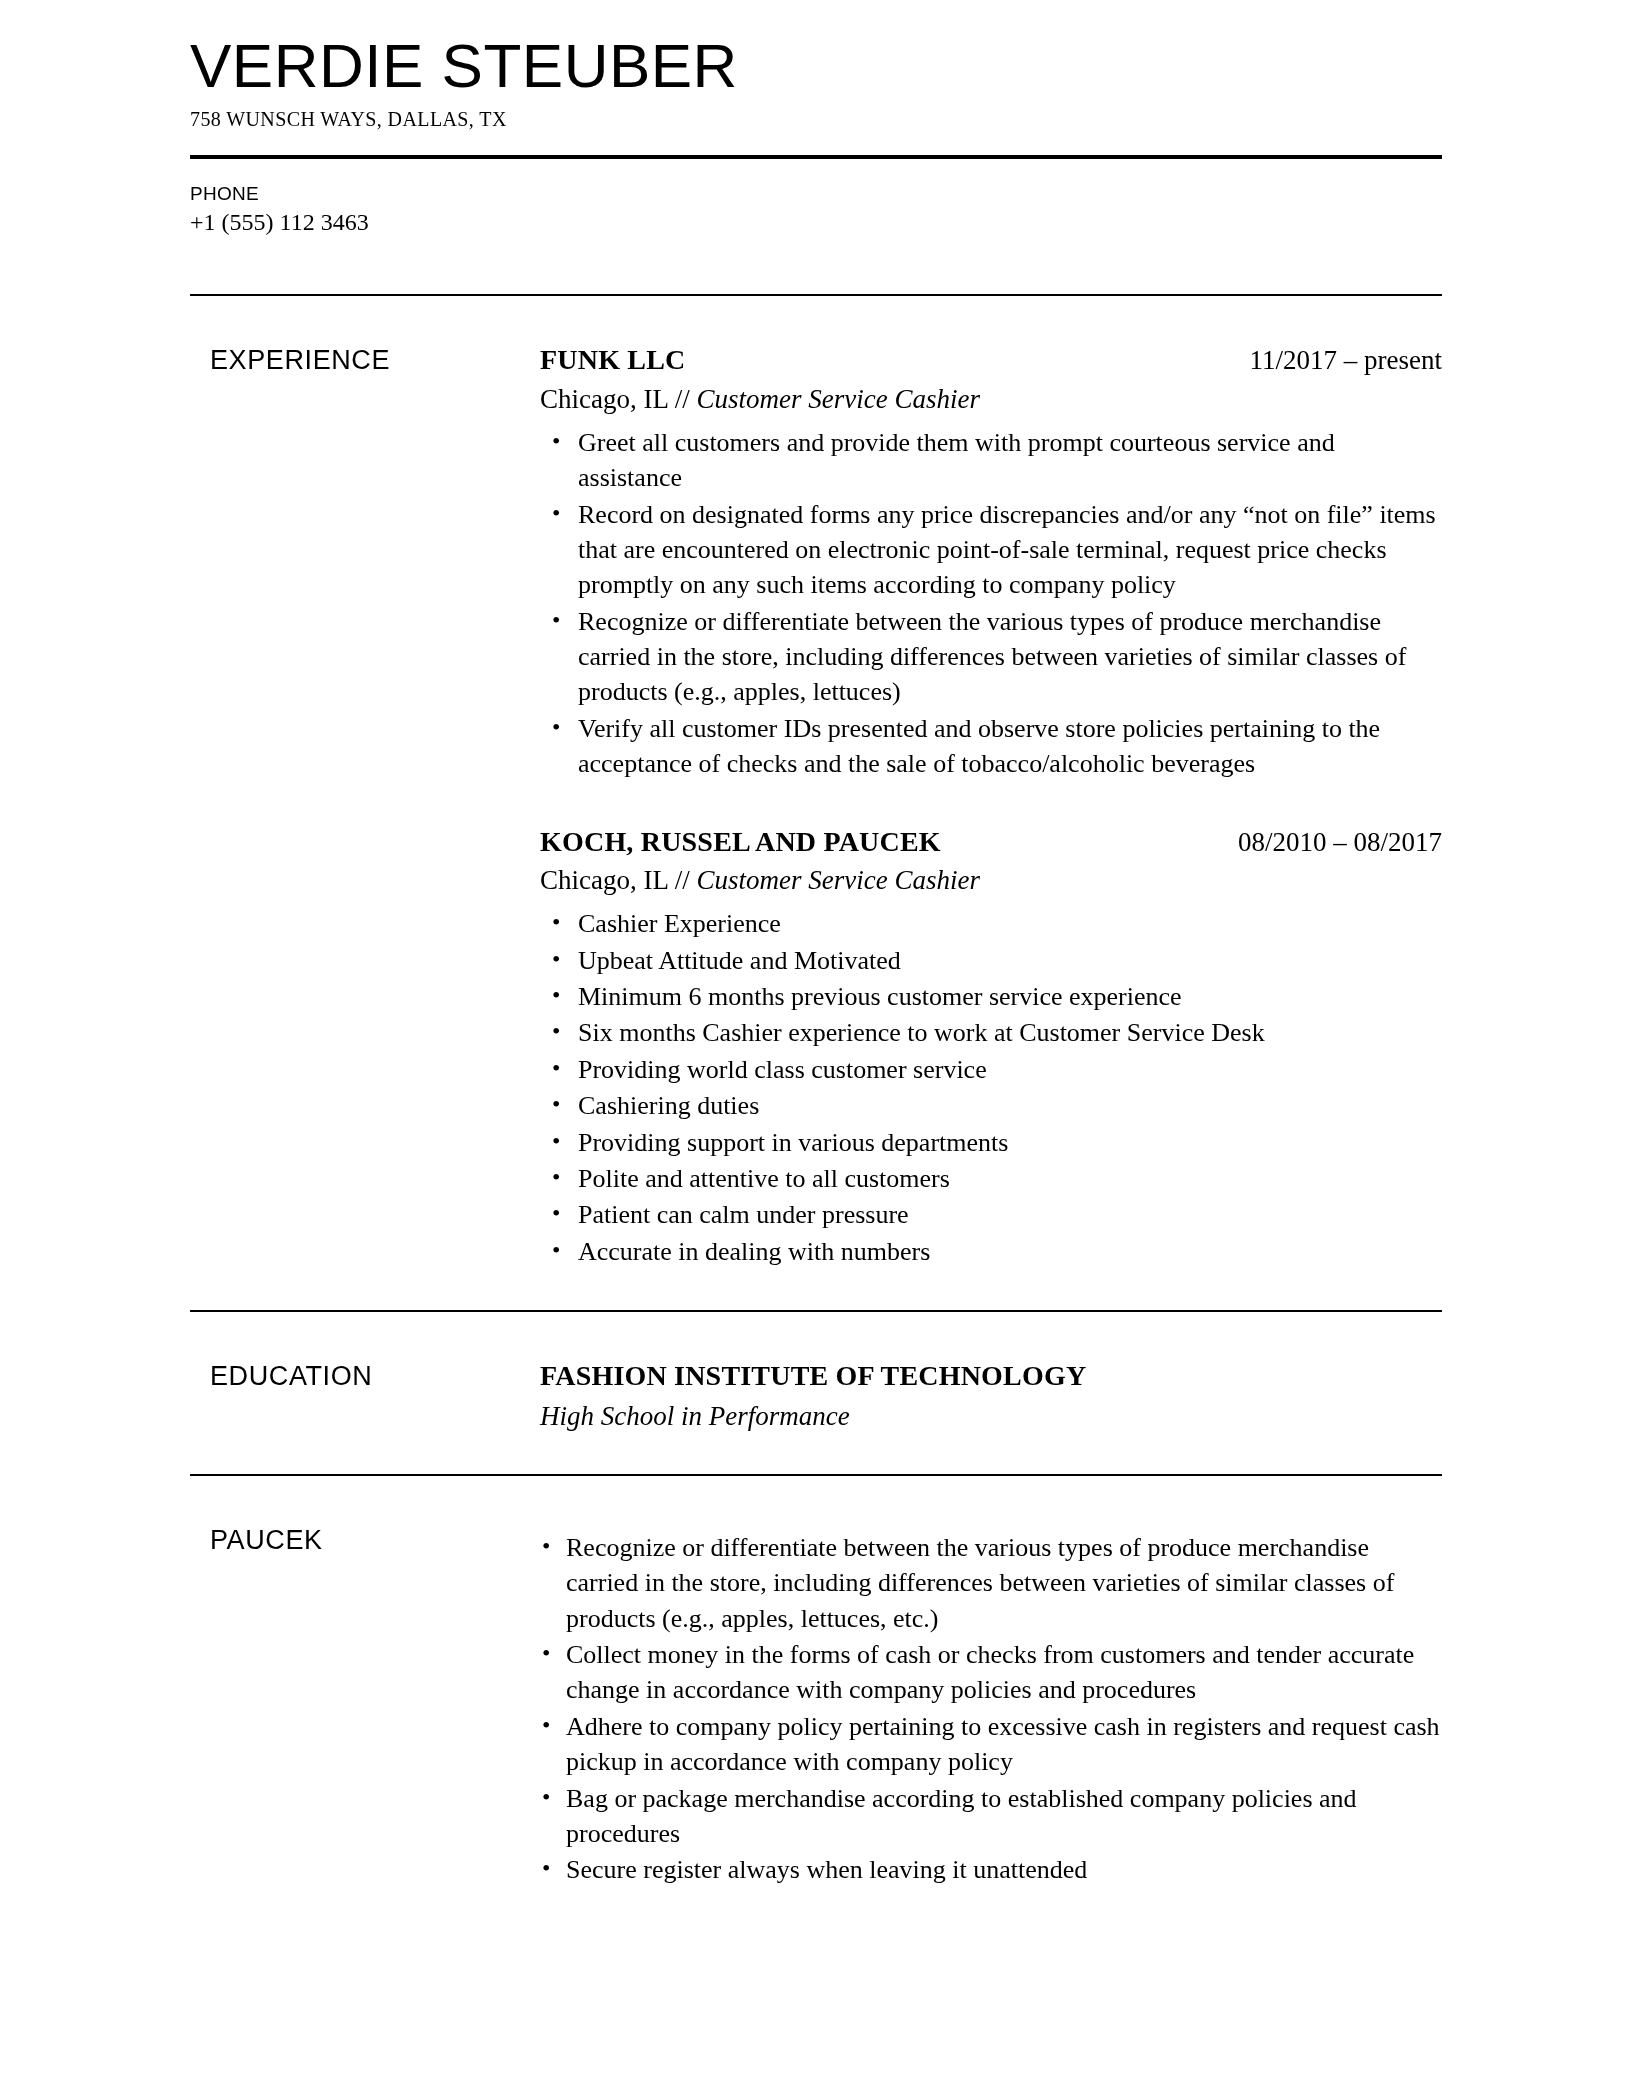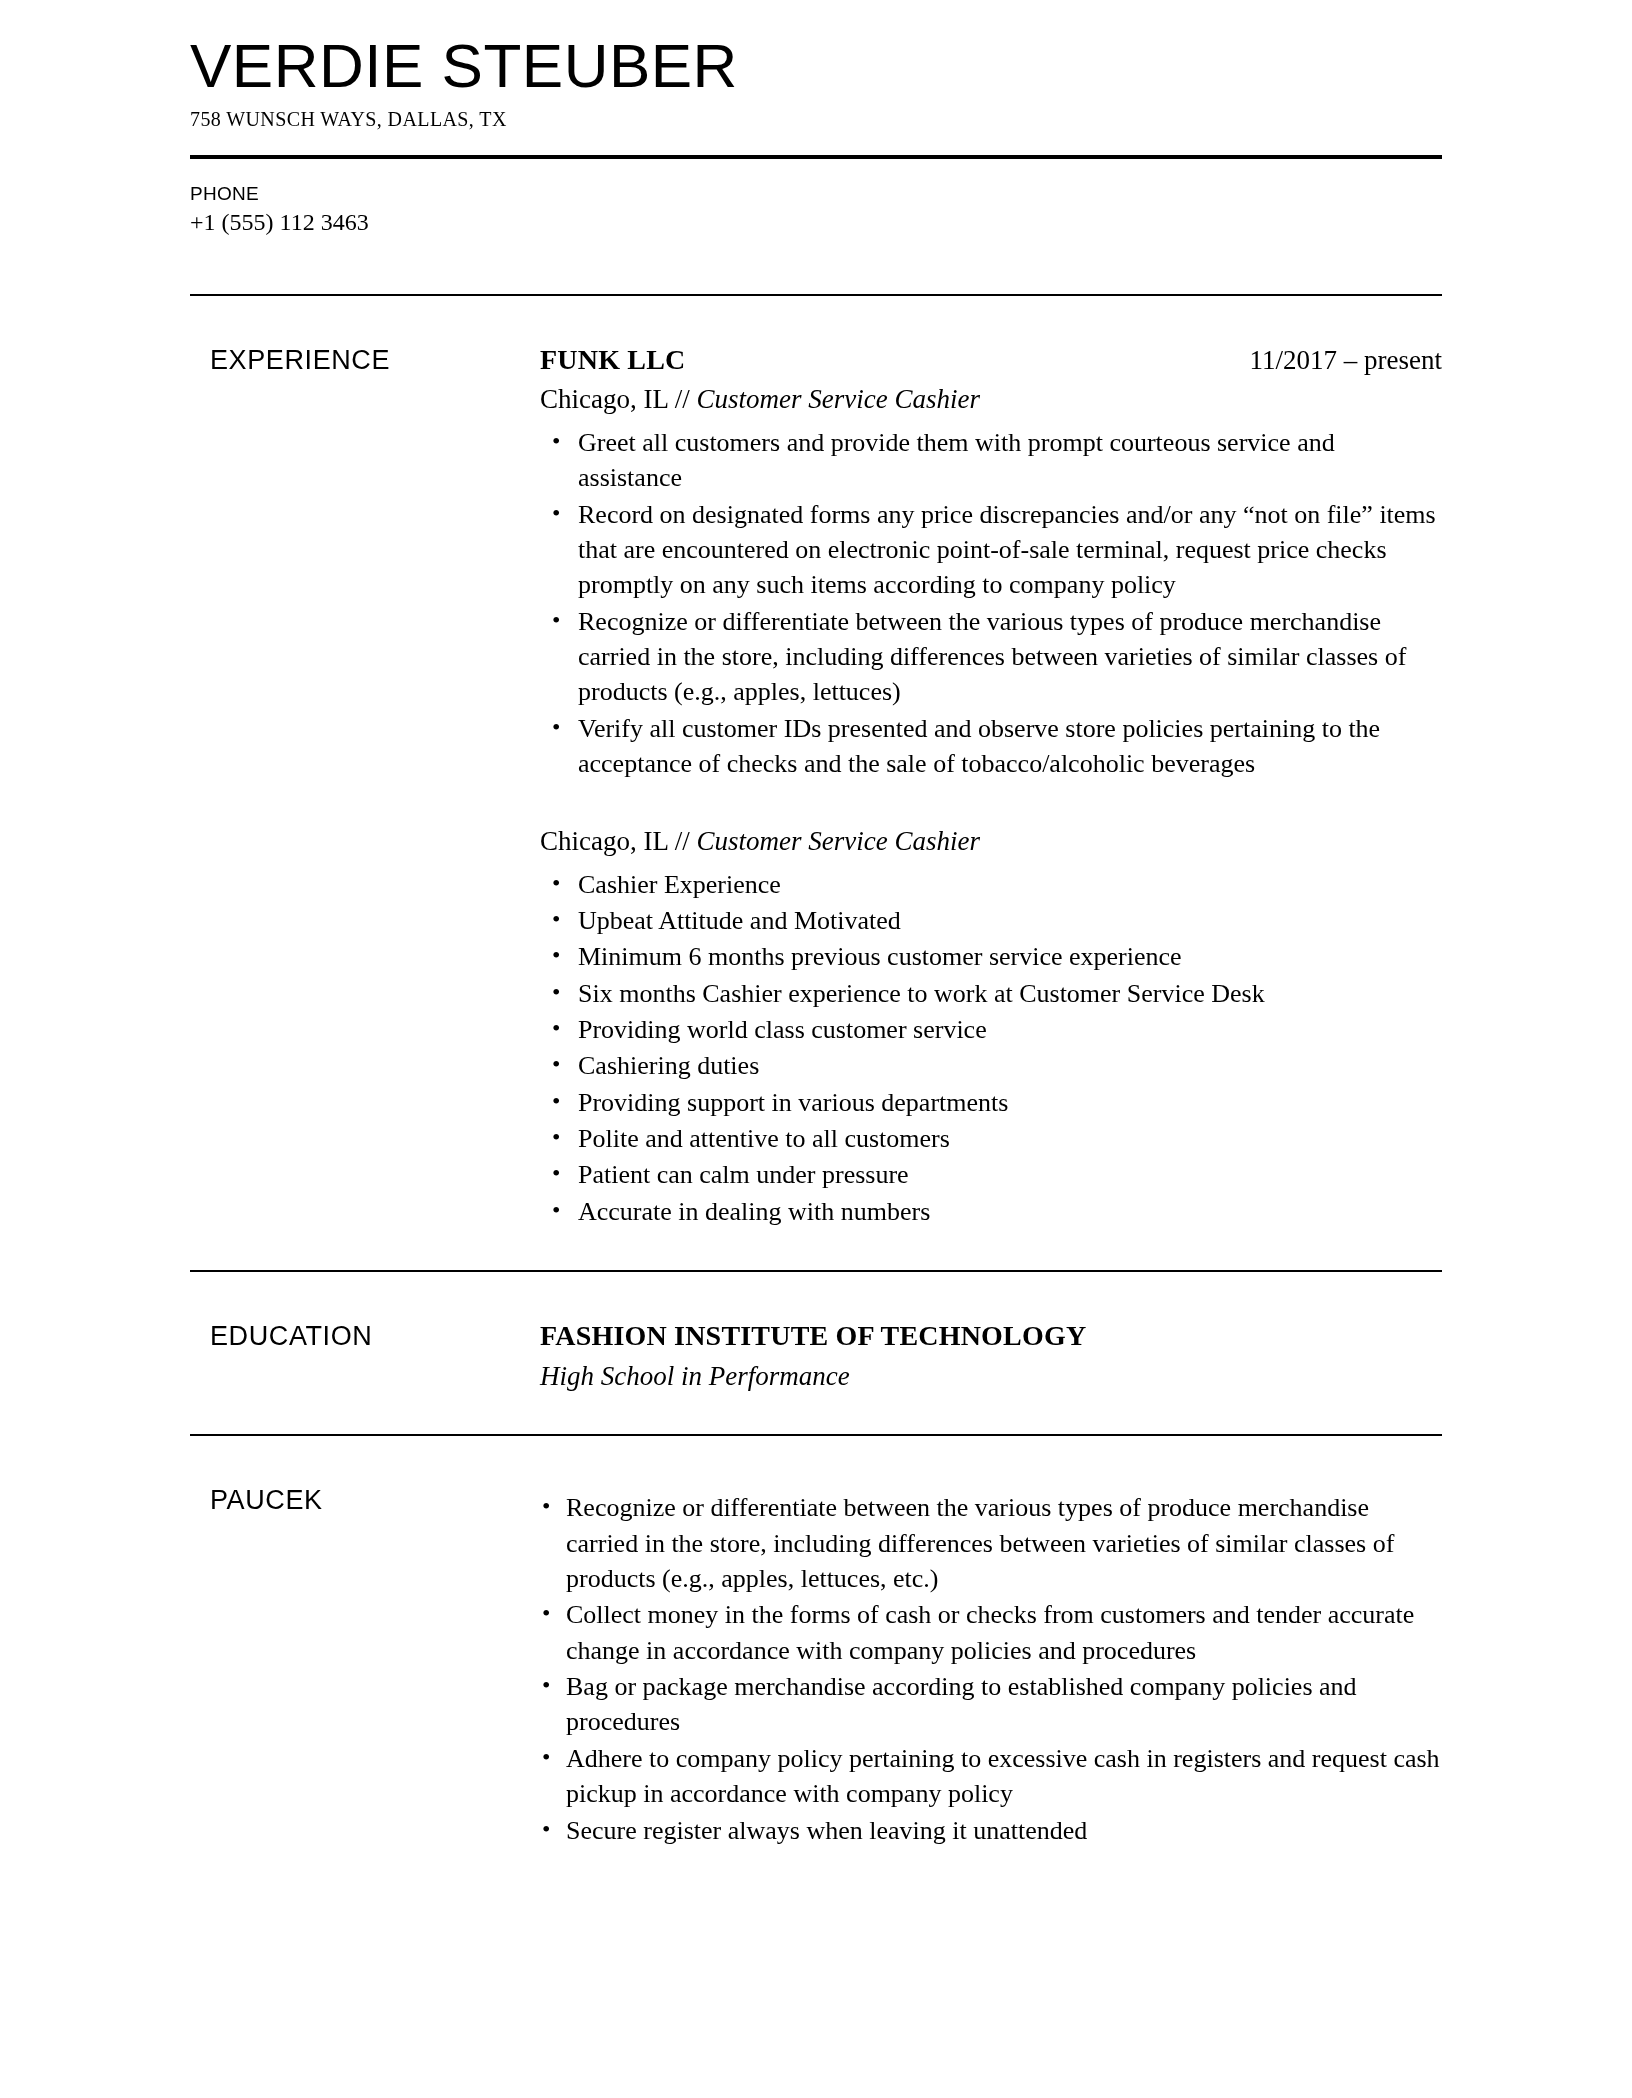--- a/index.html
+++ b/index.html
@@ -205,20 +205,24 @@
         </div>
         <ul class="bullets">
           <li>Greet all customers and provide them with prompt courteous service and assistance</li>
           <li>Record on designated forms any price discrepancies and/or any “not on file” items that are encountered on electronic point-of-sale terminal, request price checks promptly on any such items according to company policy</li>
           <li>Recognize or differentiate between the various types of produce merchandise carried in the store, including differences between varieties of similar classes of products (e.g., apples, lettuces)</li>
           <li>Verify all customer IDs presented and observe store policies pertaining to the acceptance of checks and the sale of tobacco/alcoholic beverages</li>
         </ul>
       </div>
 
       <div class="entry">
+        <div class="entry-top">
+          <div class="entry-org">KOCH, RUSSEL AND PAUCEK</div>
+          <div class="entry-dates">08/2010 – 08/2017</div>
+        </div>
         <div class="entry-sub">
           <span class="sub-location">Chicago, IL</span><span class="sub-sep"> // </span><span class="sub-role">Customer Service Cashier</span>
         </div>
         <ul class="bullets">
           <li>Cashier Experience</li>
           <li>Upbeat Attitude and Motivated</li>
           <li>Minimum 6 months previous customer service experience</li>
           <li>Six months Cashier experience to work at Customer Service Desk</li>
           <li>Providing world class customer service</li>
           <li>Cashiering duties</li>
@@ -249,20 +253,20 @@
   <hr class="rule-thin">
 
   <div class="section section-skills">
     <div class="section-label-col">
       <div class="section-label">PAUCEK</div>
     </div>
     <div class="section-body">
       <ul class="bullets bullets-skills">
         <li>Recognize or differentiate between the various types of produce merchandise carried in the store, including differences between varieties of similar classes of products (e.g., apples, lettuces, etc.)</li>
         <li>Collect money in the forms of cash or checks from customers and tender accurate change in accordance with company policies and procedures</li>
+        <li>Adhere to company policy pertaining to excessive cash in registers and request cash pickup in accordance with company policy</li>
         <li>Bag or package merchandise according to established company policies and procedures</li>
-        <li>Adhere to company policy pertaining to excessive cash in registers and request cash pickup in accordance with company policy</li>
         <li>Secure register always when leaving it unattended</li>
       </ul>
     </div>
   </div>
 
 </div>
 
 </body></html>

